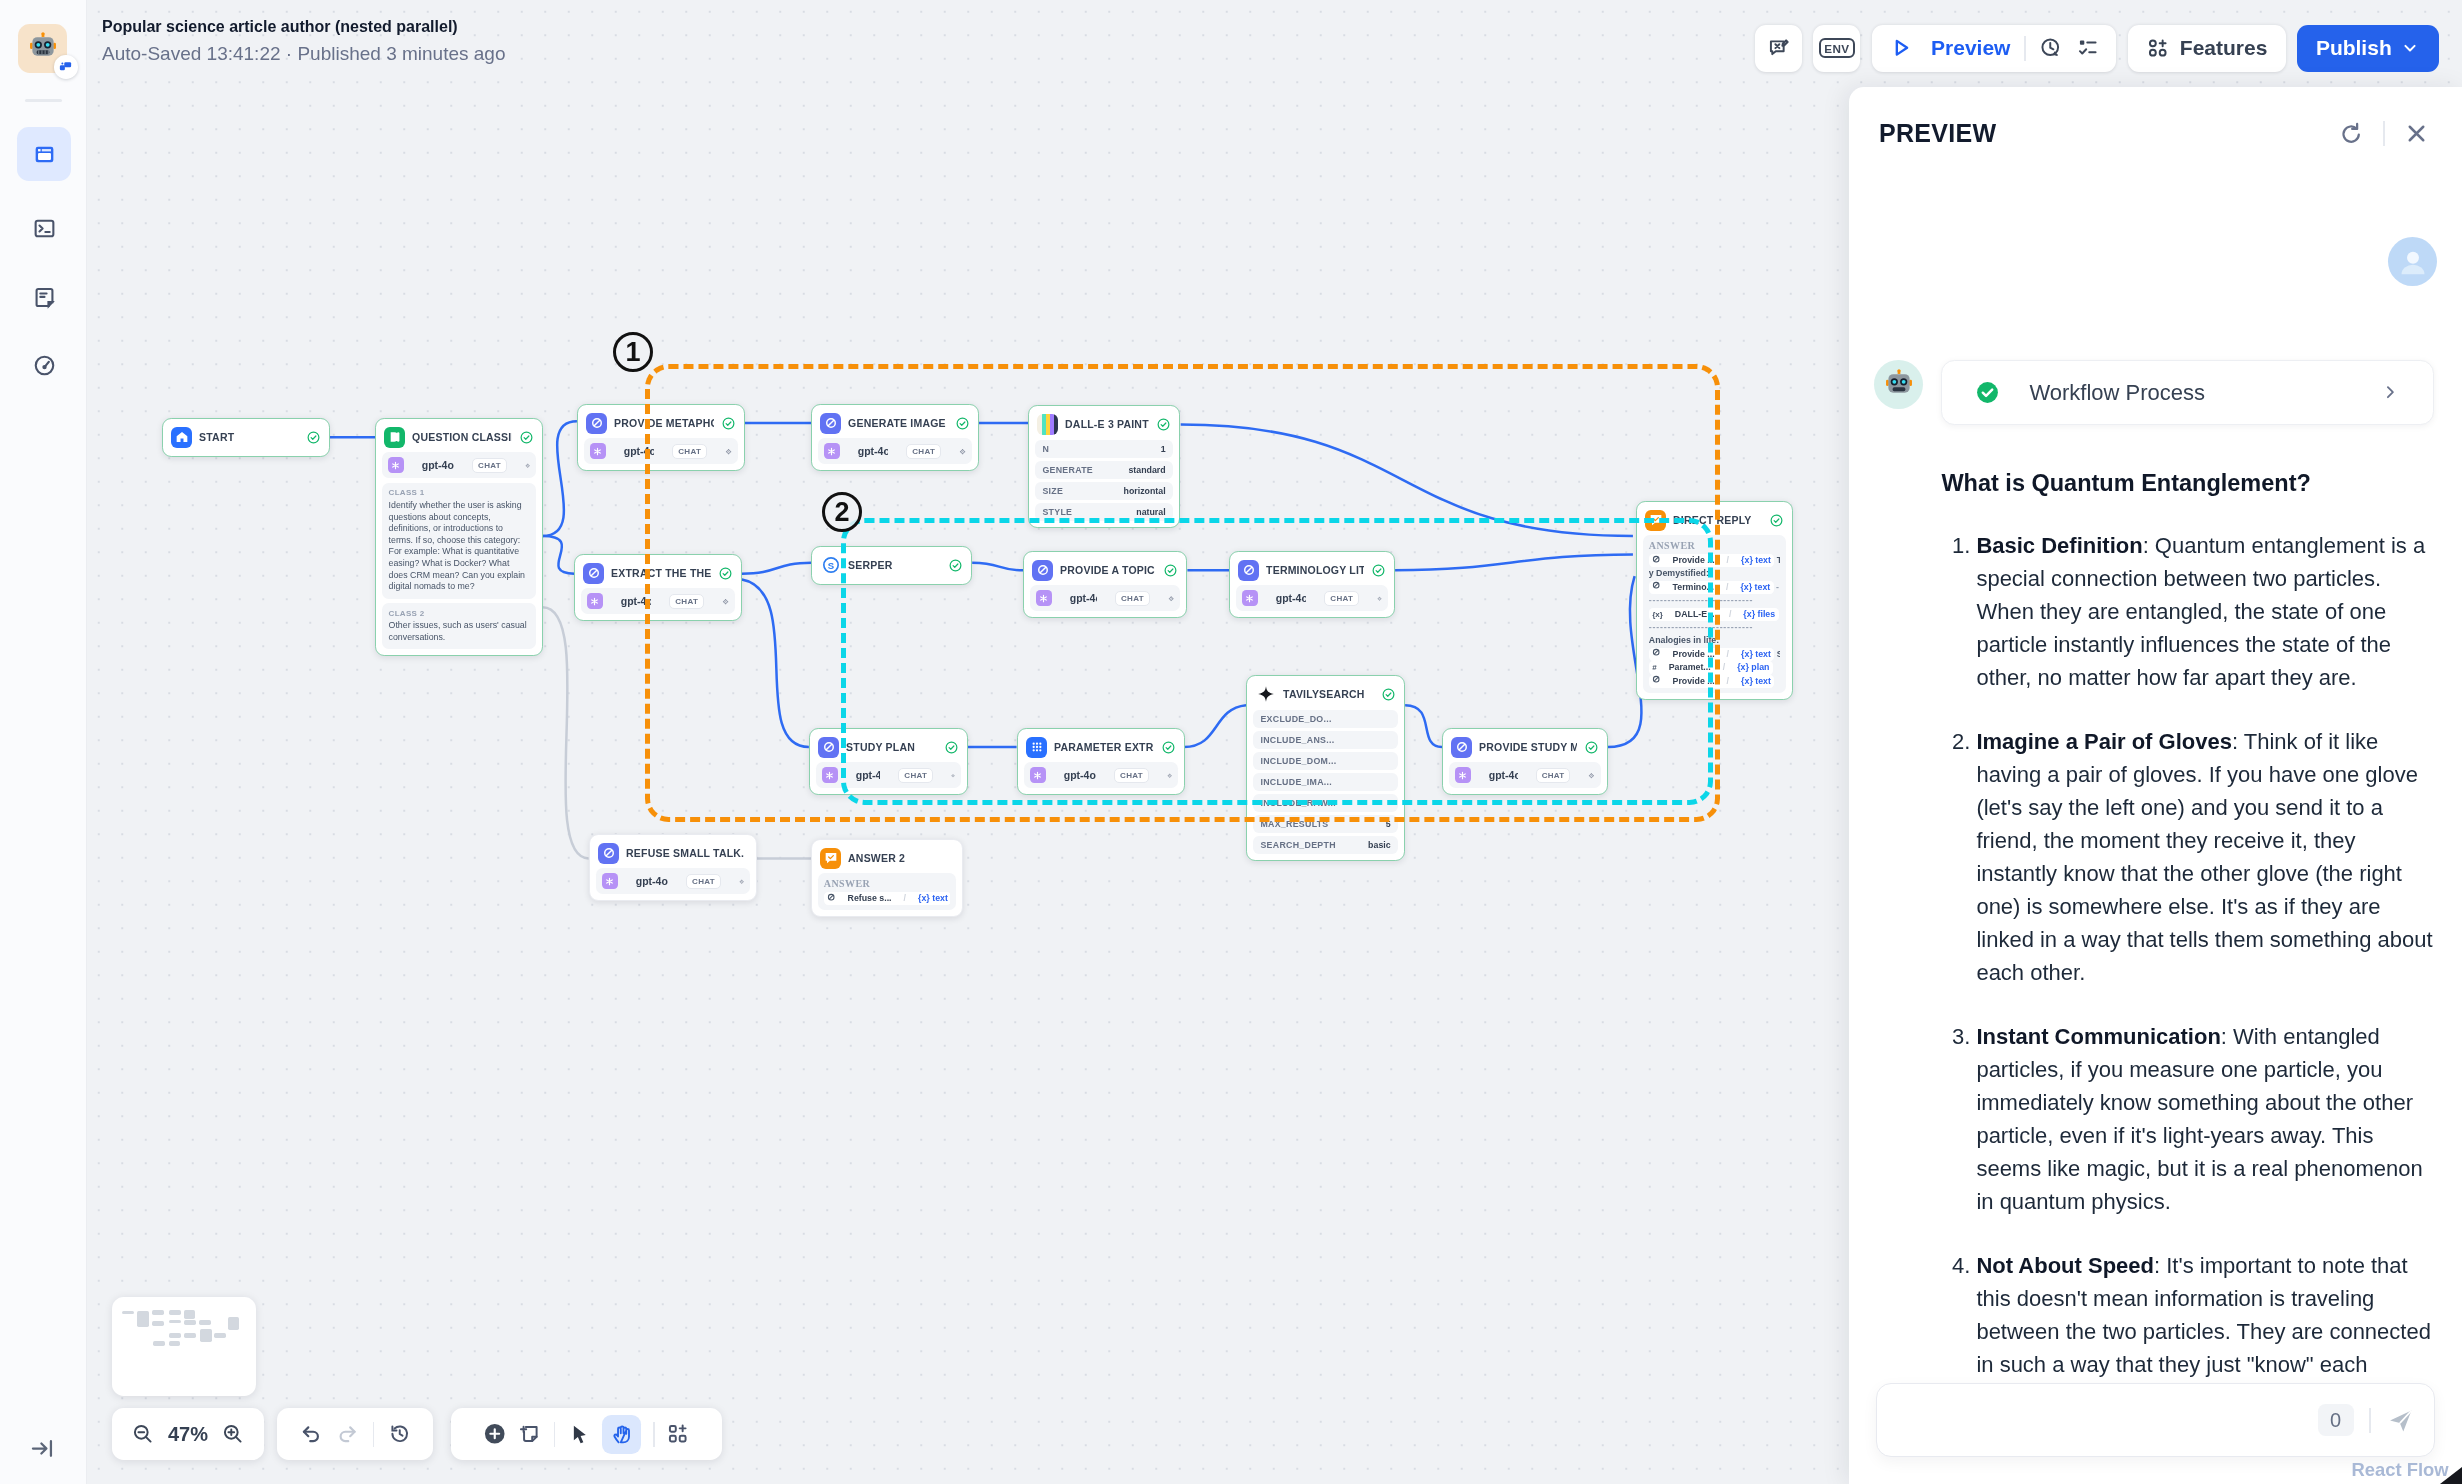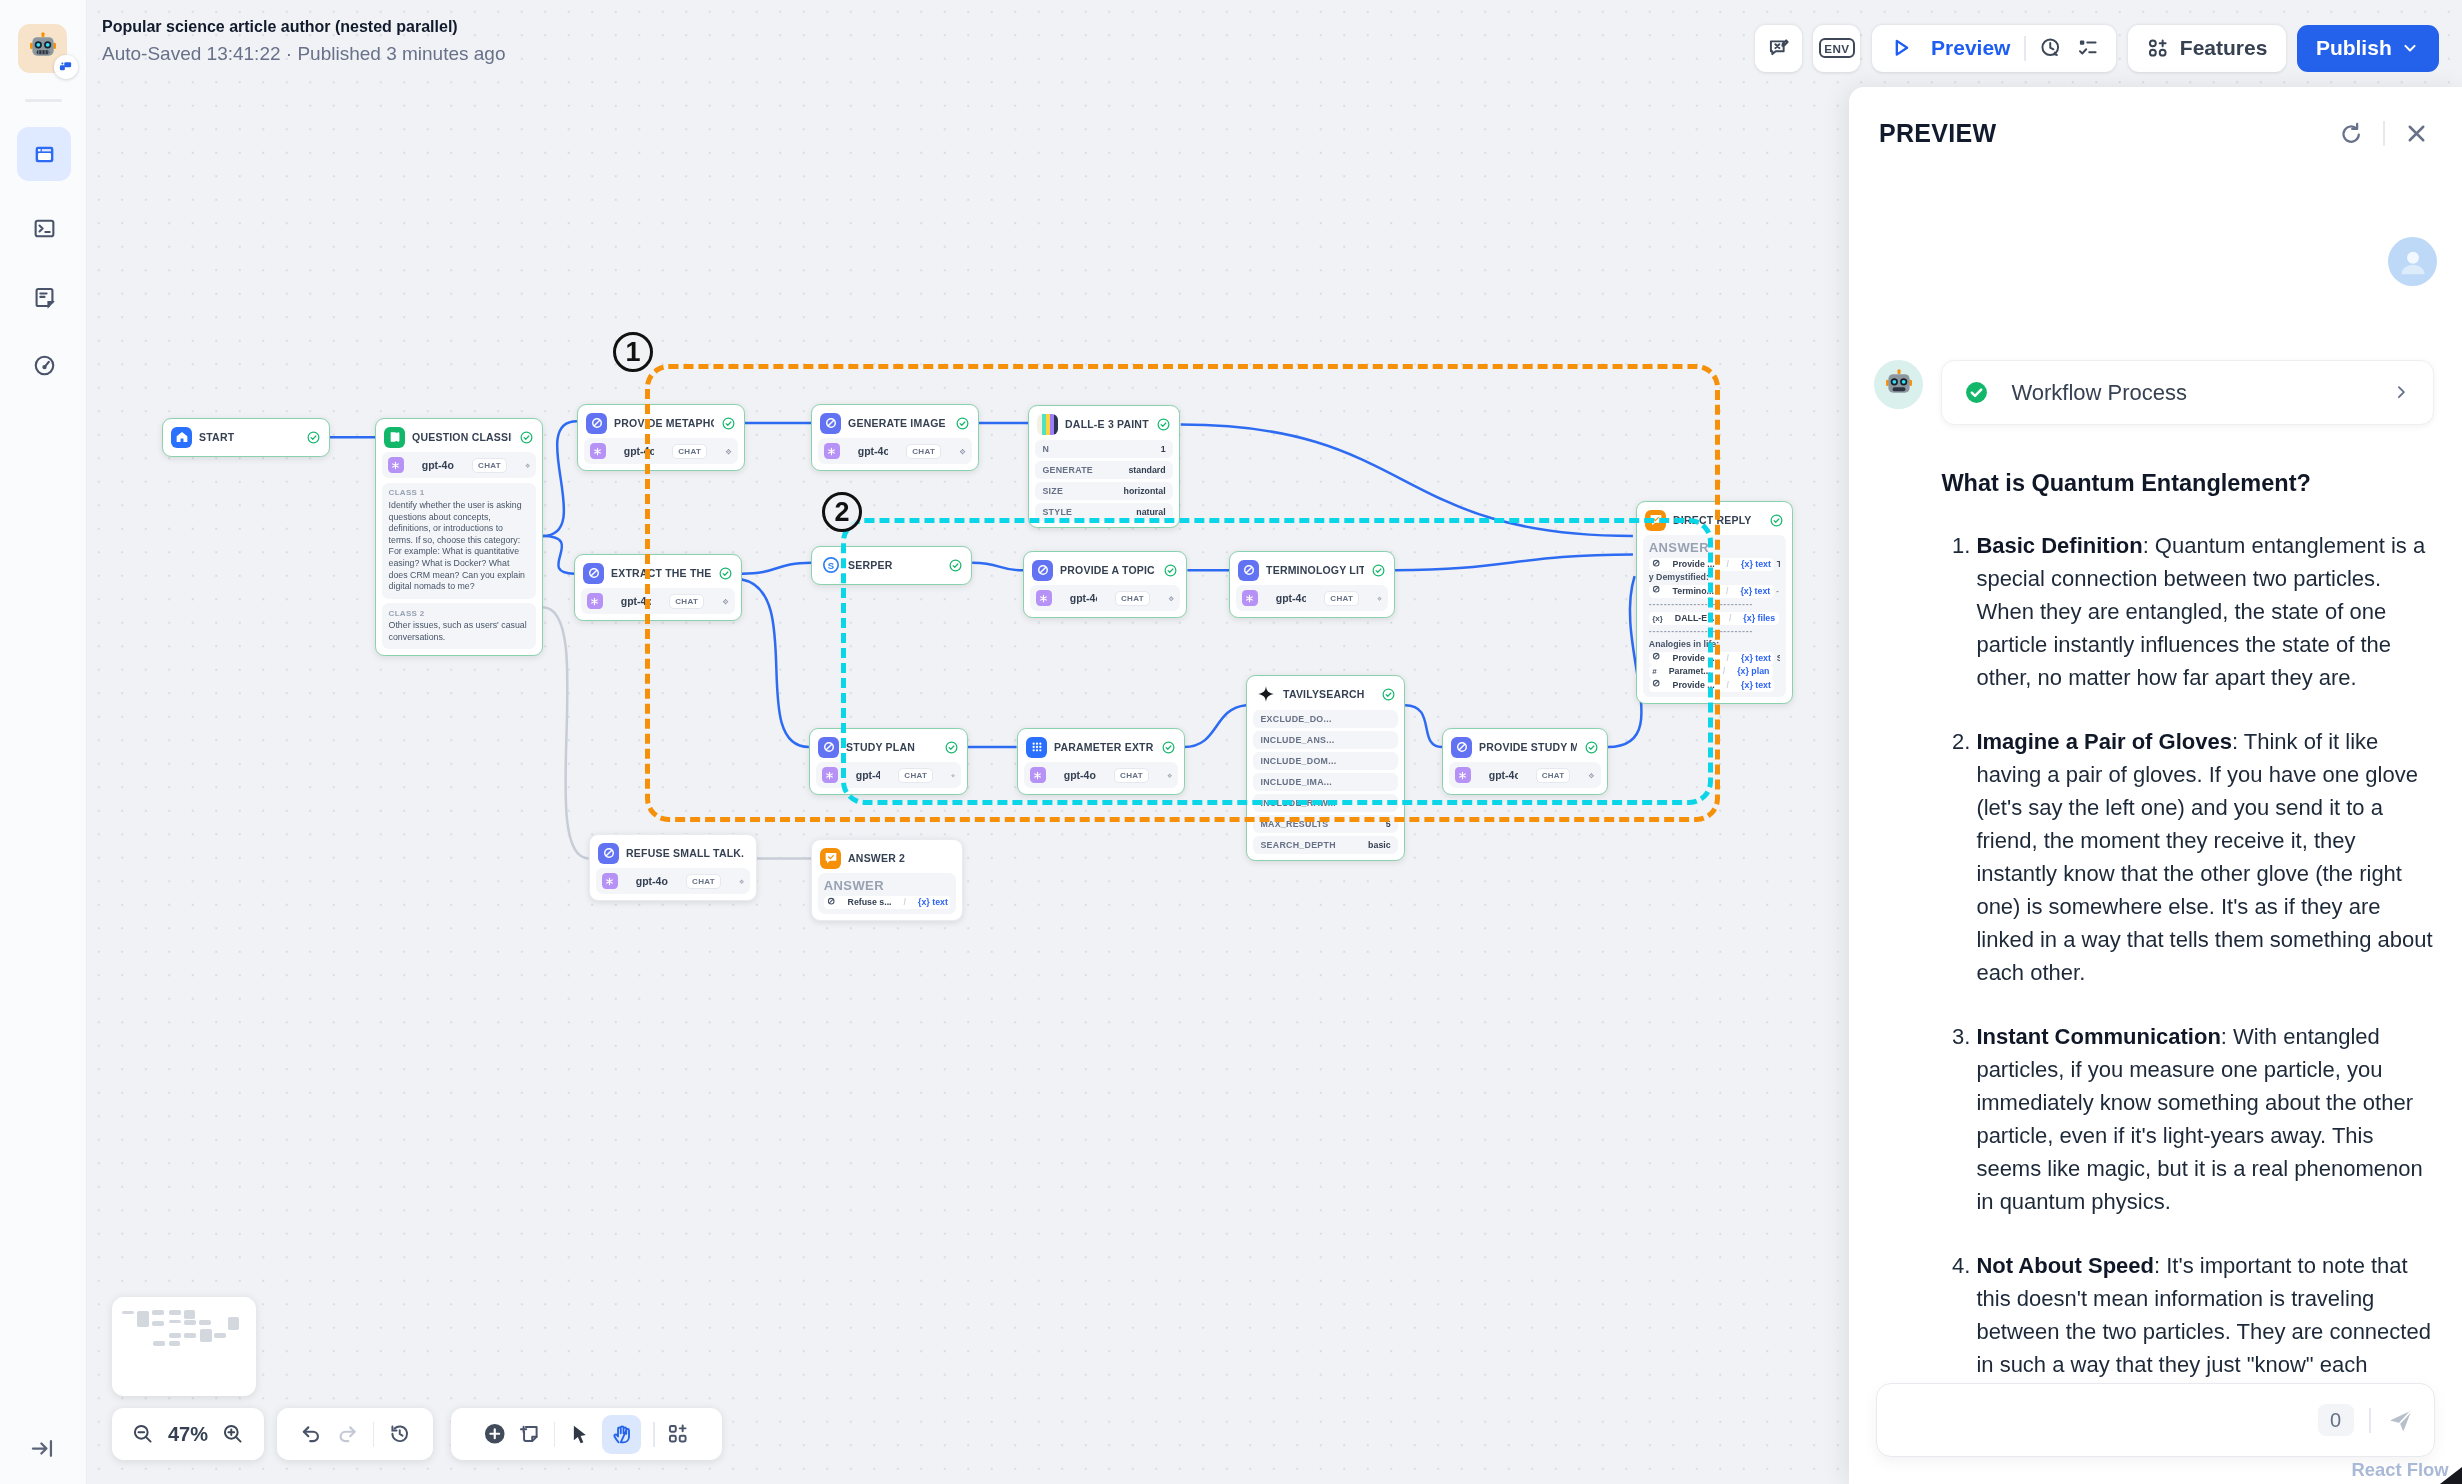--- a/index.html
+++ b/index.html
@@ -45,21 +45,21 @@
     border-radius:5px; padding:1.7px 5px; letter-spacing:0.3px; }
   .gear { width:13.4px; height:13.4px; }
   .prow { display:flex; justify-content:space-between; align-items:center; gap:5px;
     background:#f3f5f8; border-radius:5.9px; padding:3.4px 7.5px; margin-top:3.4px; min-height:17.6px; }
   .pk { font-size:8.8px; font-weight:700; color:#667085; letter-spacing:0.3px; white-space:nowrap; }
   .pv { font-size:8.8px; font-weight:600; color:#354052; white-space:nowrap; }
   .cbox { background:#f3f5f8; border-radius:6.7px; padding:5.9px 6.7px; margin-top:4.2px; }
   .clabel { font-size:8px; font-weight:700; color:#98a2b3; letter-spacing:0.3px; margin-bottom:2.5px; }
   .ctext { font-size:8.8px; font-weight:500; color:#475467; line-height:11.6px; }
   .abox { background:#f3f5f8; border-radius:6.7px; padding:5px 5.9px; margin-top:2.5px; }
-  .alabel { font-size:13px; font-weight:700; color:#98a2b3; letter-spacing:0.4px; margin-bottom:2.5px; }
+  .alabel { font-size:10px; font-weight:700; color:#98a2b3; letter-spacing:0.4px; margin-bottom:2.5px;font-family:Liberation Serif, serif; }
   .aline { font-size:8.8px; color:#475467; line-height:13.4px; white-space:nowrap; overflow:hidden; }
   .vpill { display:inline-flex; align-items:center; gap:12px; background:#fff; border-radius:4.2px;
     padding:0 3.4px; font-weight:600; color:#354052; }
   .picon { color:#475467; font-size:8px; font-weight:700; }
   .sep { color:#d0d5dd; }
   .vvar { color:#2b63f2; font-weight:700; }
   .atext { color:#475467; font-weight:600; }
   .adash { color:#98a2b3; letter-spacing:0.8px; font-weight:700; }
 
   
@@ -120,21 +120,21 @@
     margin:89px 25px 0 0; }
   .bubble { background:#d5eafe; border-radius:15px; padding:22px 25px; font-size:22px; color:#1f2a37; }
   .avatar { width:49px; height:49px; border-radius:50%; flex:0 0 auto; display:flex;
     align-items:center; justify-content:center; overflow:hidden; }
   .av-user { background:#bed9f7; }
   .av-bot { background:#d9f0ec; }
   .avatar svg { width:34px; height:34px; }
   .msg-bot { display:flex; align-items:flex-start; gap:18.4px; margin:74px 28.5px 0 25px; }
   .bot-col { flex:1; min-width:0; }
   .wp-card { height:65px; border:1.7px solid #edeff3; border-radius:13.4px; background:#fff;
-    box-shadow:0 1.7px 6.7px rgba(16,24,40,.05); display:flex; align-items:center; gap:22px; padding:0 22px; }
+    box-shadow:0 1.7px 6.7px rgba(16,24,40,.05); display:flex; align-items:center; gap:29px; padding:0 33px; }
   .wp-check { width:25px; height:25px; }
   .wp-lbl { flex:1; font-size:22px; font-weight:500; color:#364152; }
   .answer-h { margin-top:45px; font-size:23.5px; font-weight:700; color:#101828; }
   .answer-list { margin-top:32px; padding-left:35px; font-size:22px; line-height:33px; color:#1d2939; }
   .answer-list li { margin-bottom:31px; }
   .answer-list b { color:#101828; }
   .chat-input { position:absolute; left:27px; right:27px; bottom:27px; height:74px; background:#fff;
     border:1.7px solid #e8eaf0; border-radius:15px; box-shadow:0 5px 15px rgba(16,24,40,.05);
     display:flex; align-items:center; justify-content:flex-end; gap:15px; padding:0 20px; }
   .count-pill { background:#f2f4f7; border-radius:7.5px; padding:4.2px 12.6px; font-size:20px; color:#667085; }

